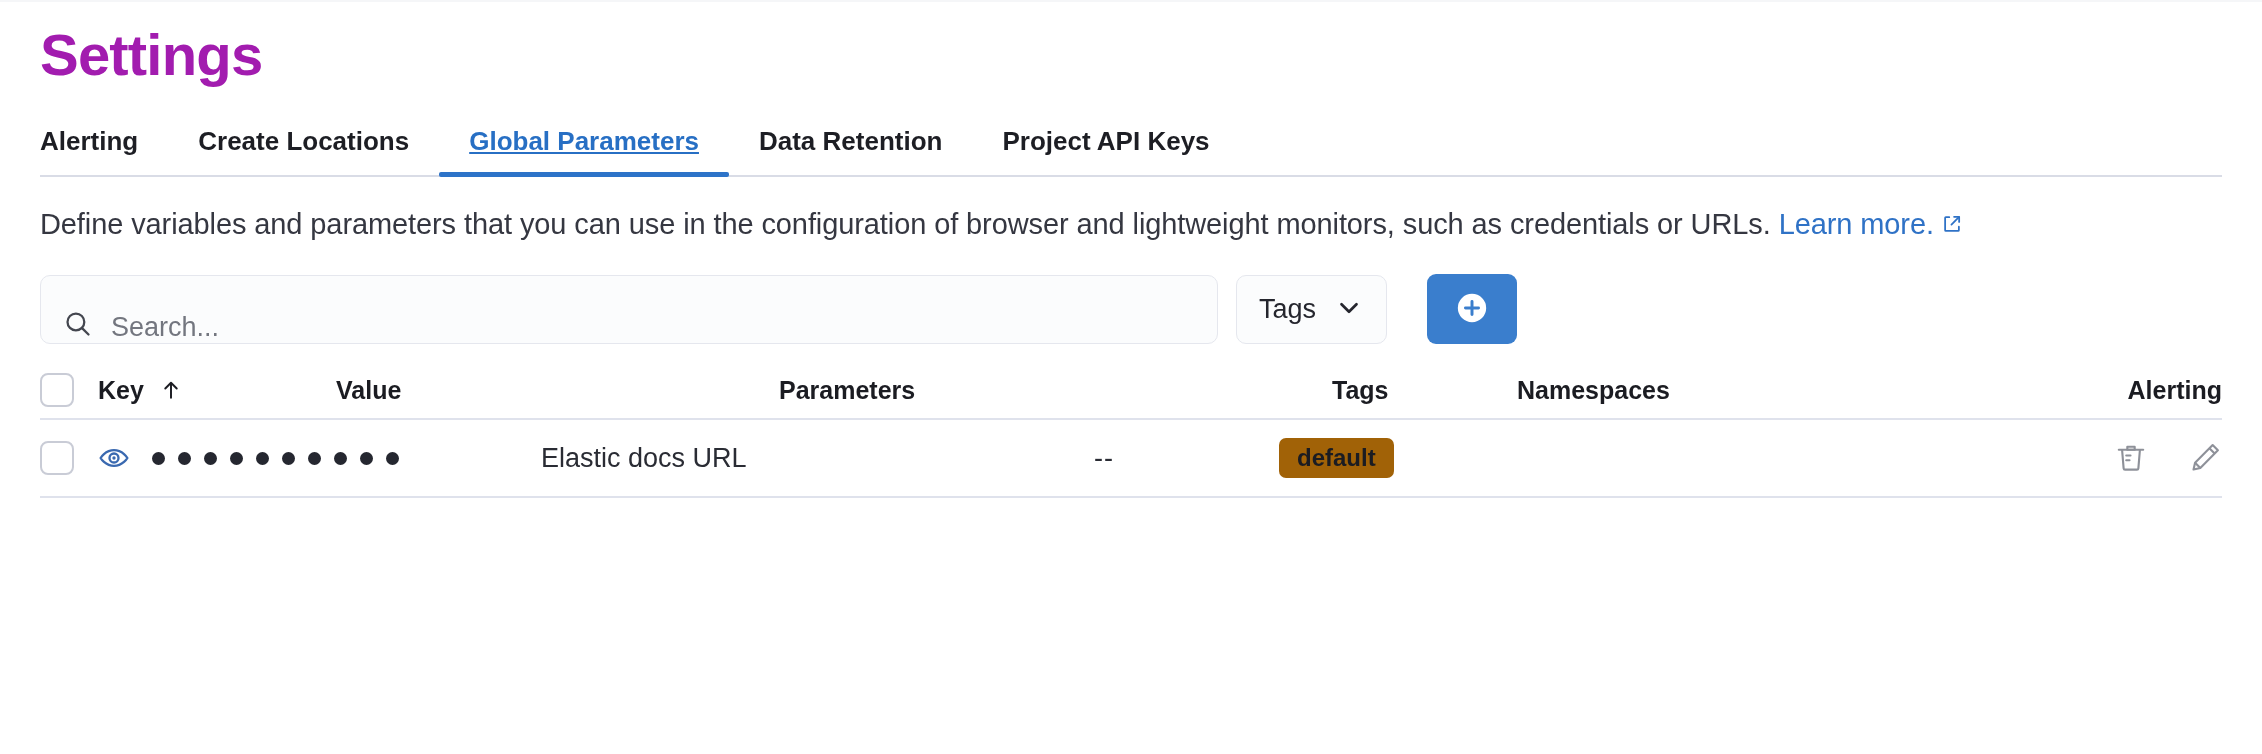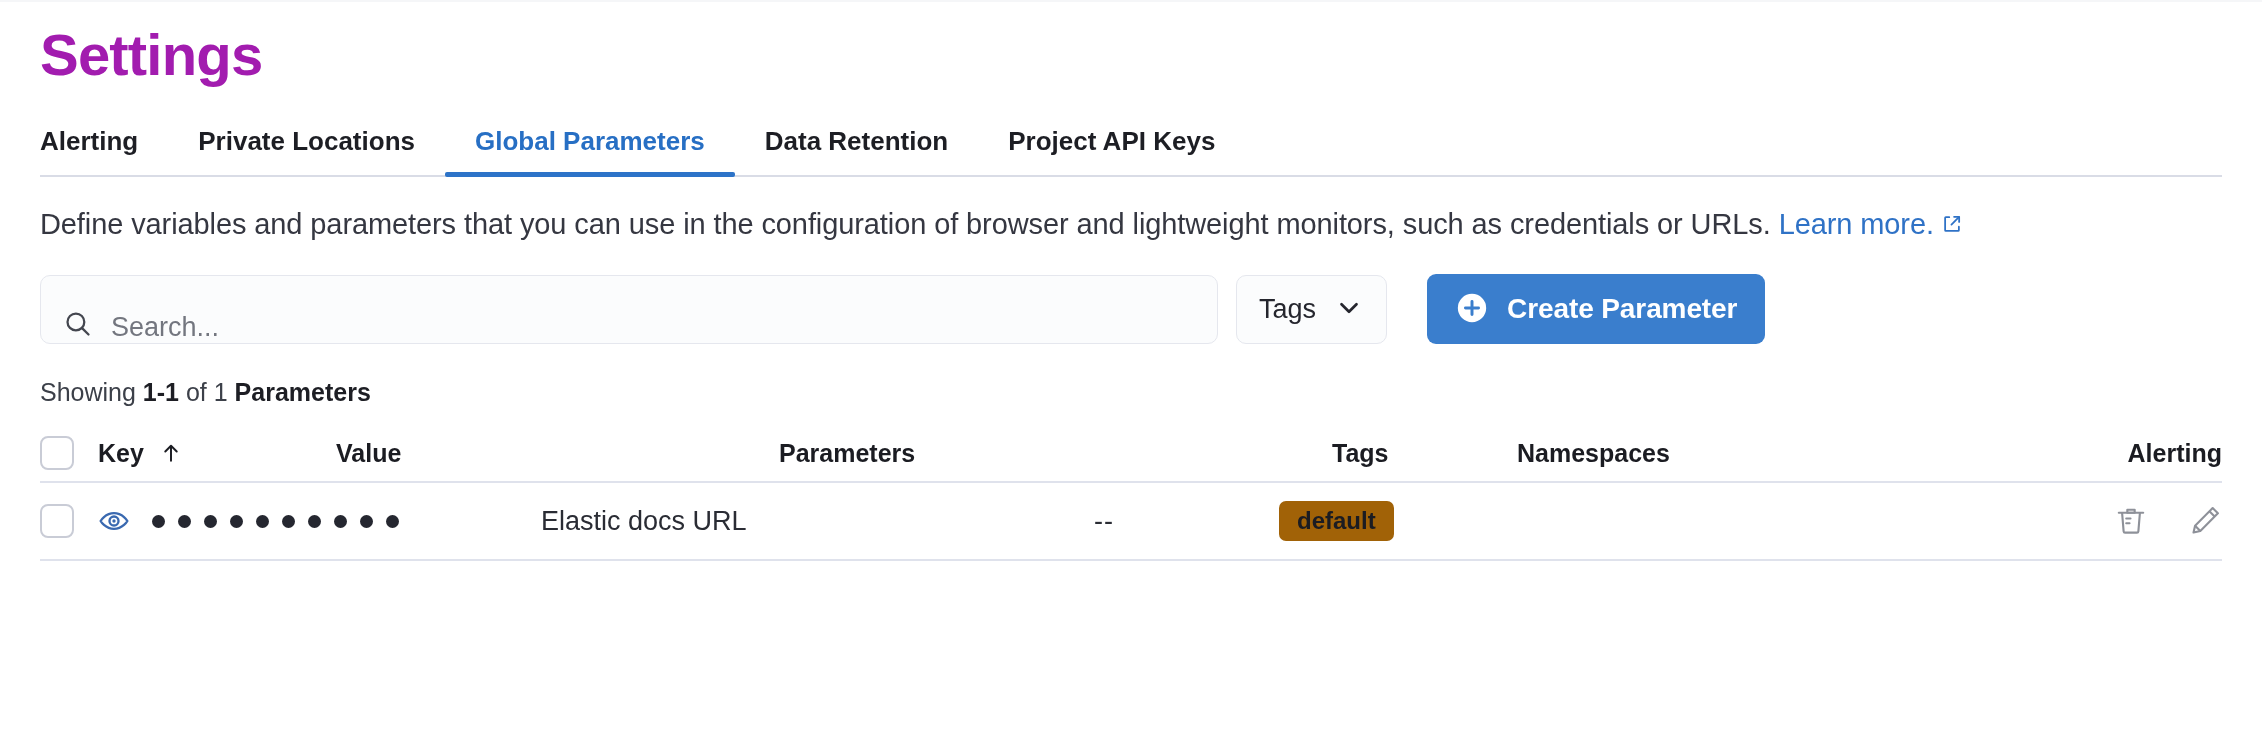--- a/index.html
+++ b/index.html
@@ -55,21 +55,21 @@
     color: #1d1e24;
     padding: 0 30px 20px 30px;
     cursor: pointer;
     white-space: nowrap;
     background: transparent;
     border: none;
     font-family: "Liberation Sans", sans-serif;
     position: relative;
   }
   .tab:first-child { padding-left: 0; }
-  .tab.active { color: #276fc4; }
+  .tab.active { color: #276fc4; text-decoration: underline; }
   .tab.active::after {
     content: "";
     position: absolute;
     left: 0; right: 0; bottom: 0;
     height: 5px;
     background: #2d73c8;
     border-radius: 2px;
   }
   .tabs-rule {
     height: 2px;
@@ -250,21 +250,21 @@
 <body>
 
 <div class="page">
   <div class="top-hairline"></div>
 
   <h1 class="page-title">Settings</h1>
 
   <div class="tabs-wrap">
     <div class="tabs">
       <button class="tab">Alerting</button>
-      <button class="tab">Private Locations</button>
+      <button class="tab">Create Locations</button>
       <button class="tab active">Global Parameters</button>
       <button class="tab">Data Retention</button>
       <button class="tab">Project API Keys</button>
     </div>
     <div class="tabs-rule"></div>
   </div>
 
   <p class="description">
     <span>Define variables and parameters that you can use in the configuration of browser and lightweight monitors, such as credentials or URLs.</span>
     <a class="link" href="#"><span>Learn more.</span></a><span class="ext-icon"><svg width="22" height="22" viewBox="0 0 16 16" fill="none">
@@ -288,25 +288,23 @@
       <span><svg width="30" height="30" viewBox="0 0 20 20" fill="none">
             <path d="M5 7.5L10 12.5L15 7.5" stroke="#25262e" stroke-width="1.8" stroke-linecap="round" stroke-linejoin="round"></path>
           </svg></span>
     </button>
 
     <button class="create-btn">
       <span><svg width="34" height="34" viewBox="0 0 24 24">
             <circle cx="12" cy="12" r="10" fill="#ffffff"></circle>
             <path d="M12 7.4v9.2M7.4 12h9.2" stroke="#3a7ecd" stroke-width="2.1" stroke-linecap="round"></path>
           </svg></span>
-      <span class="create-btn-label">Create Parameter</span>
     </button>
   </div>
 
-  <div class="showing"><span>Showing </span><b>1-1</b><span> of </span><span>1</span><b> Parameters</b></div>
 
   <div class="table">
 
     <div class="trow thead">
       <div class="cell c-check">
         <span class="checkbox"></span>
       </div>
       <div class="cell c-key">
         <span class="th">Key</span>
         <span class="th-sort">

